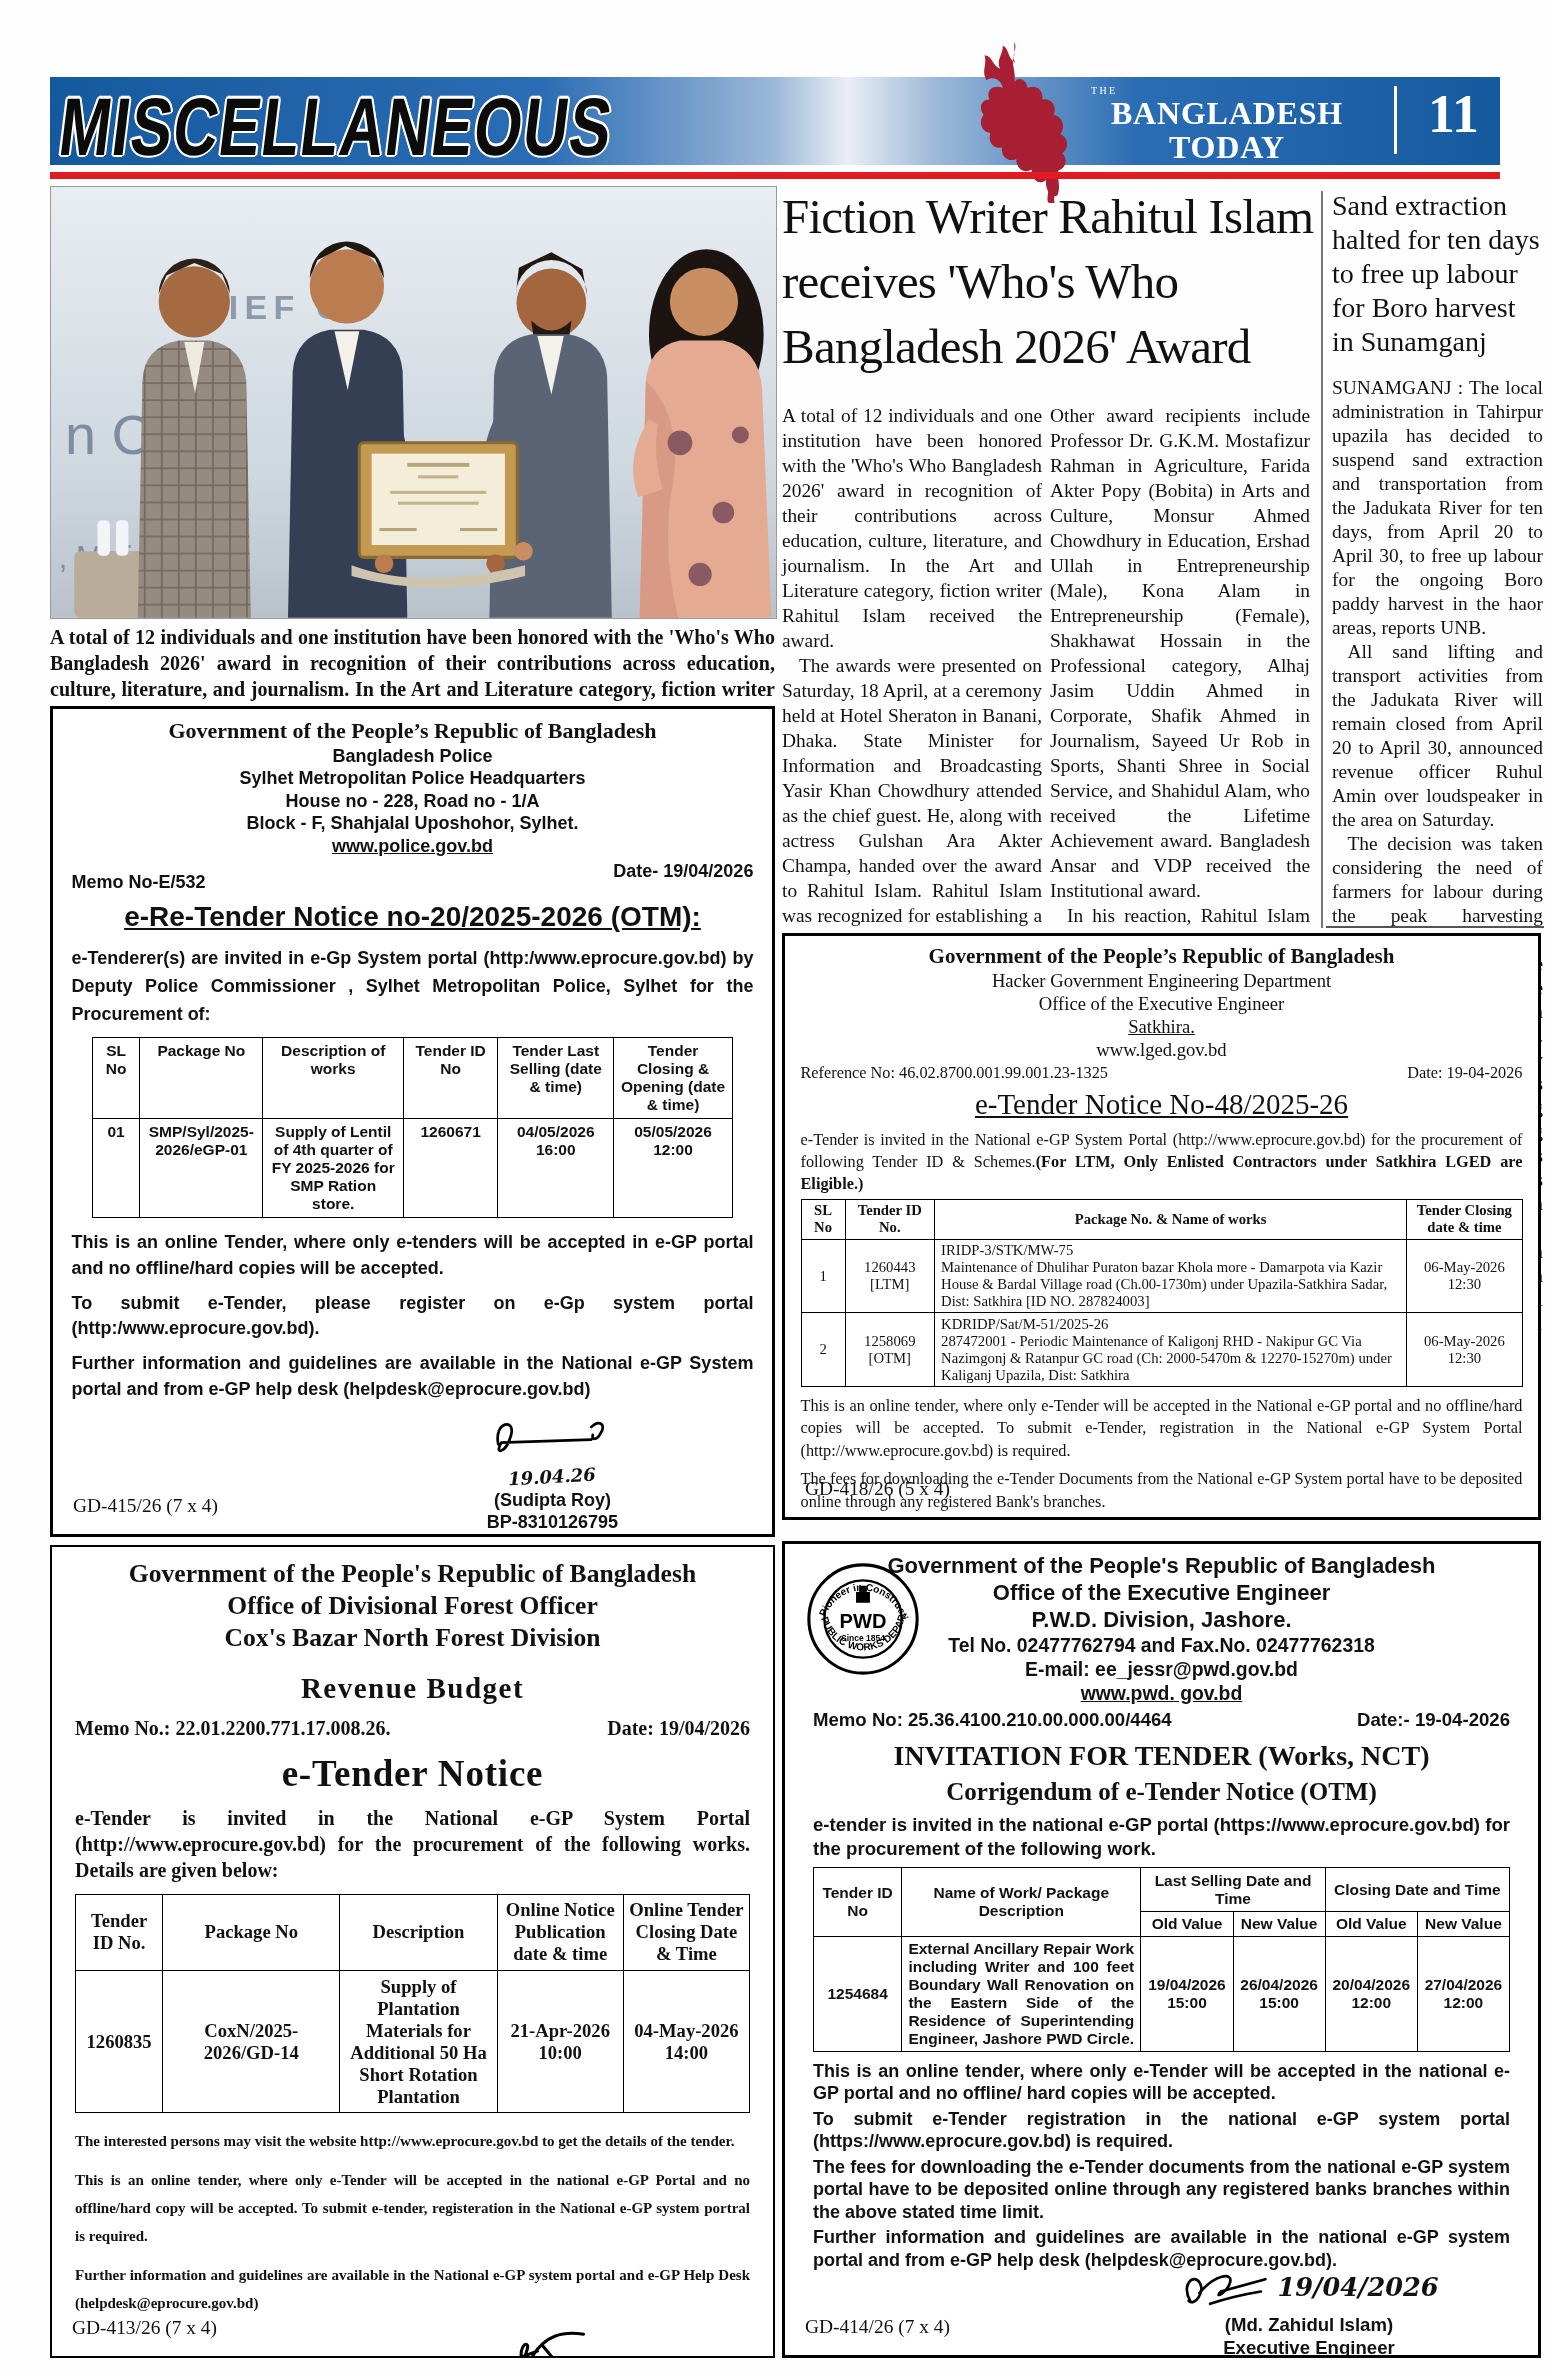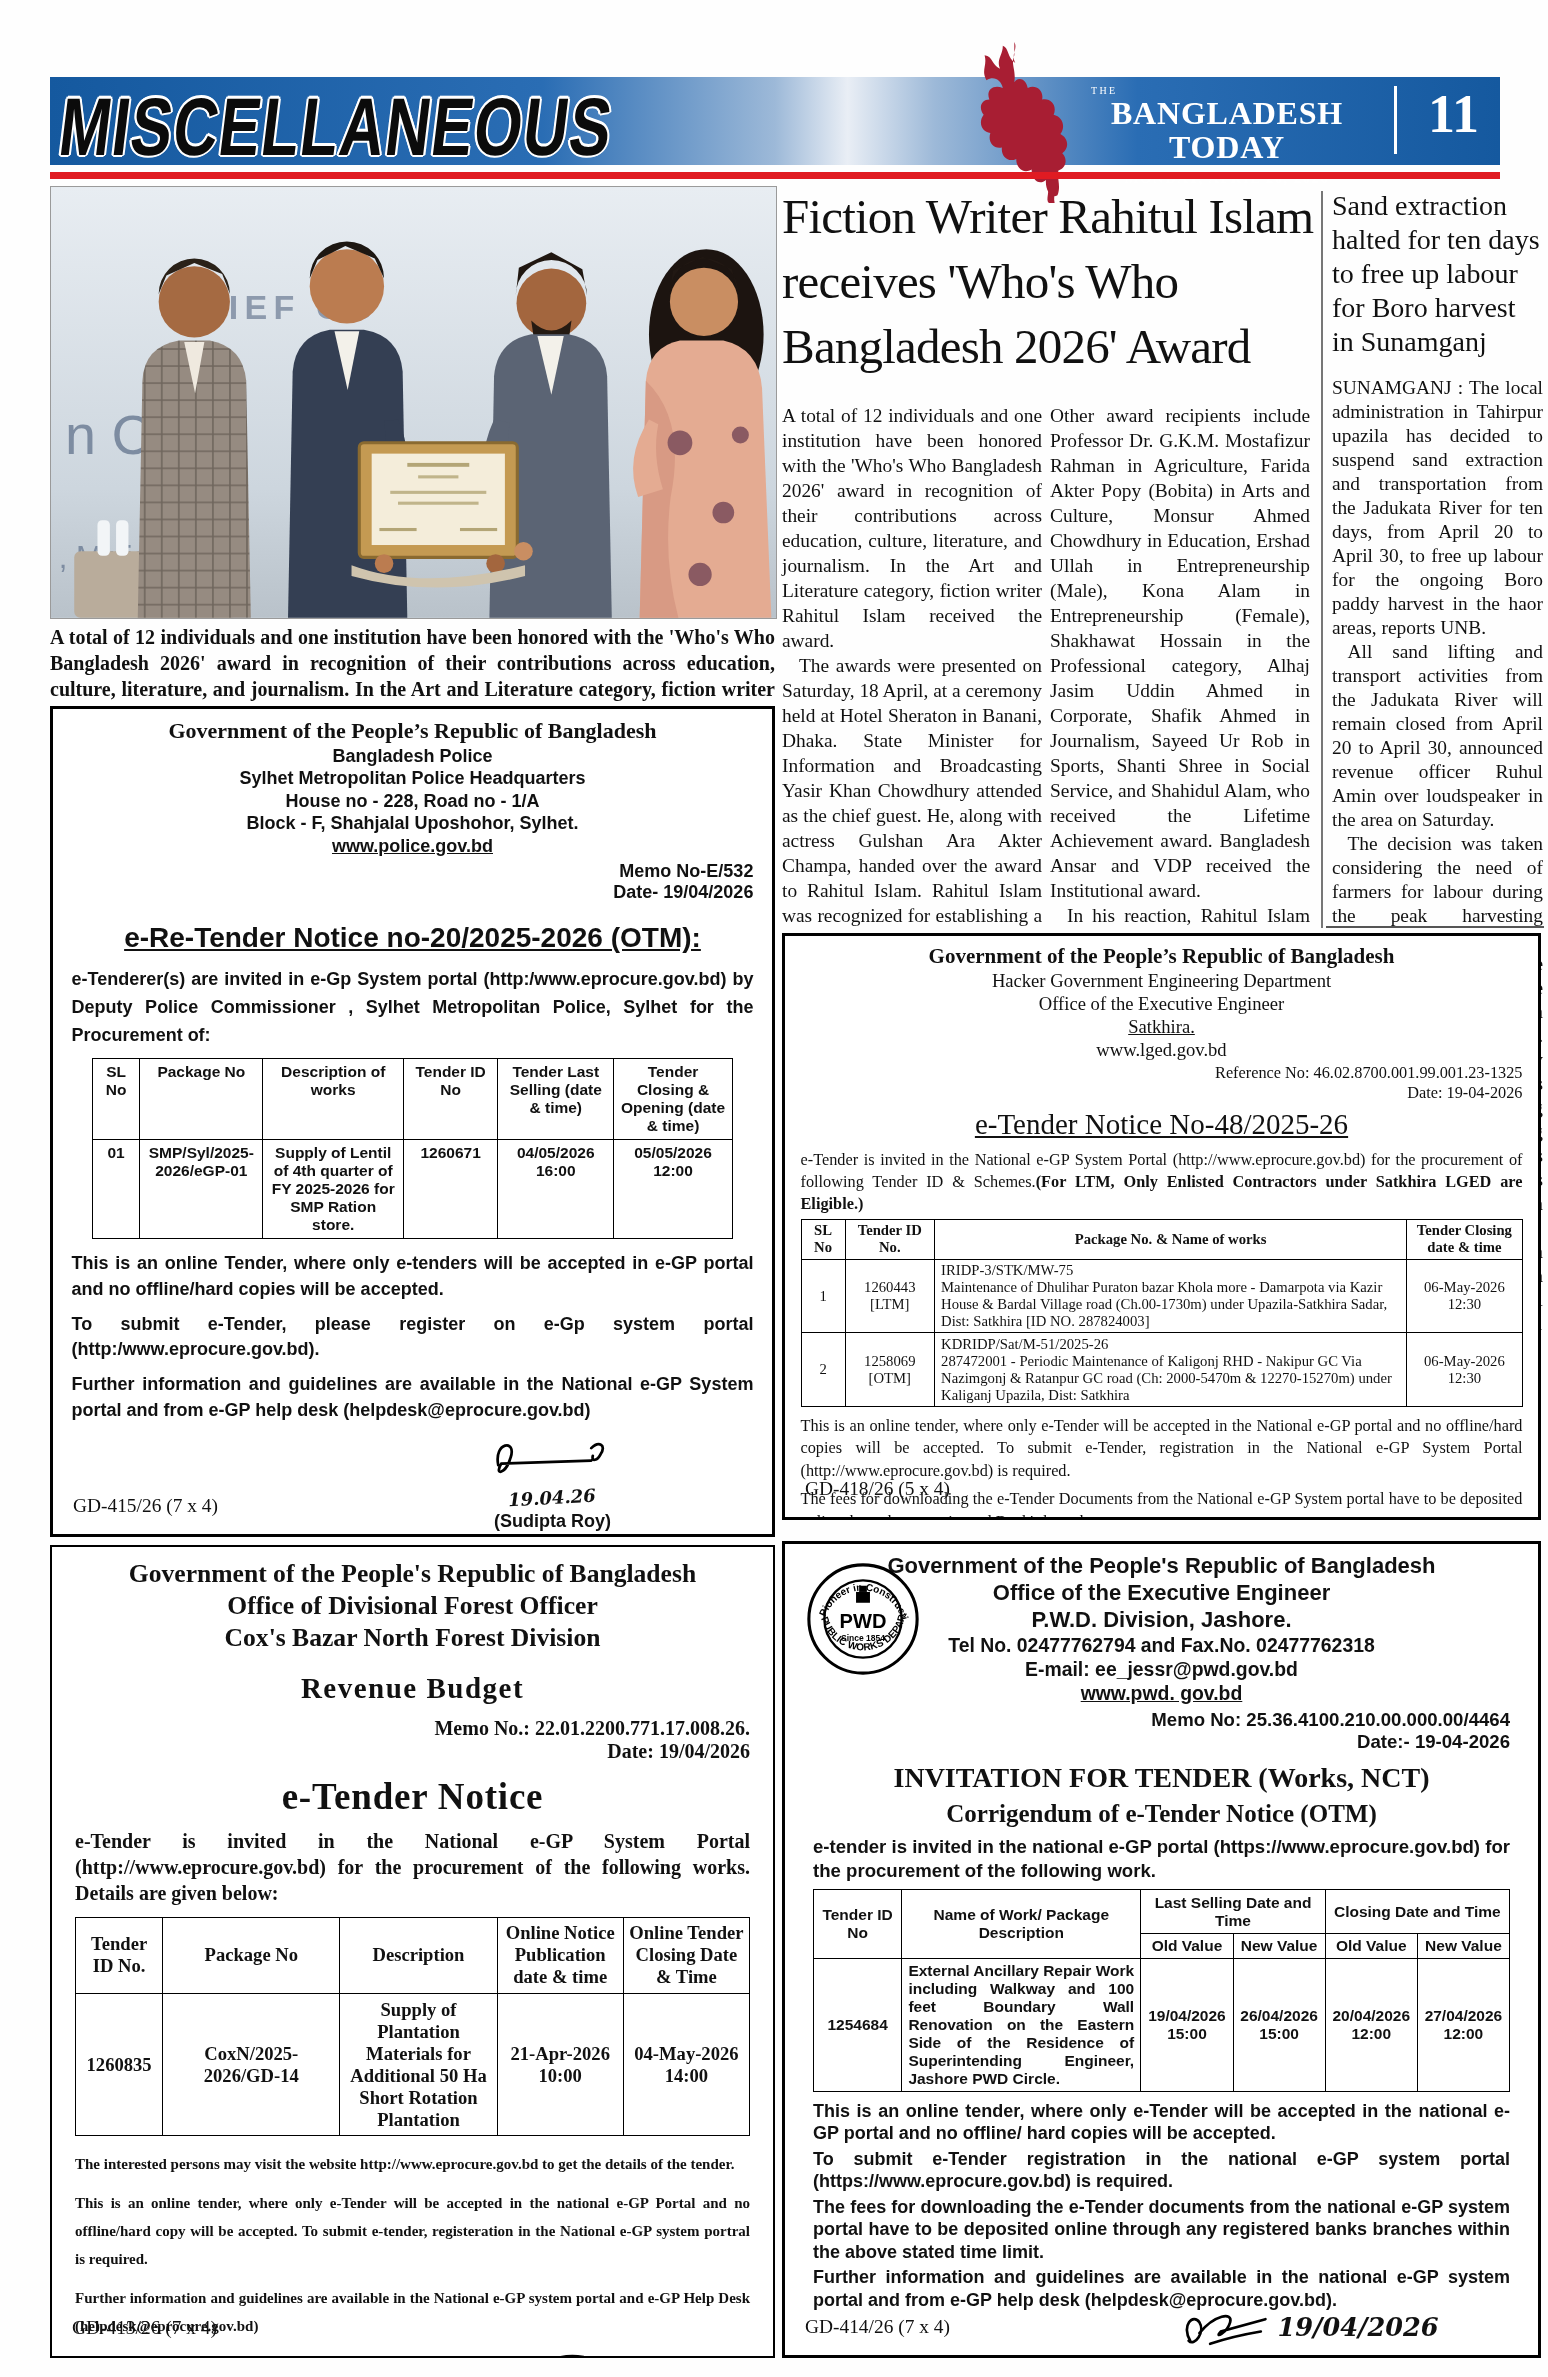--- a/index.html
+++ b/index.html
@@ -32,21 +32,21 @@
   .art-col p{margin:0;} .art-col p+p{text-indent:17px;}
   #side-divider{position:absolute;left:1321px;top:191px;width:1.5px;height:737px;background:#777;}
   #sidebar{position:absolute;left:1332px;top:189px;width:211px;}
   #side-headline{font-size:28px;line-height:34px;font-weight:500;}
   #side-body{margin-top:17px;font-size:19.4px;line-height:24px;text-align:justify;}
   #side-body p{margin:0;} #side-body p+p{text-indent:15.5px;}
   #side-rule{position:absolute;left:1326px;top:926px;width:218px;height:2.3px;background:#555;}
   
   .box{position:absolute;background:#fff;border:3.1px solid #000;overflow:hidden;}
   .c{text-align:center;}
-  .memo-row{display:flex;justify-content:space-between;align-items:flex-end;flex-direction:column;}
+  .memo-row{display:flex;justify-content:space-between;align-items:flex-end;}
   table{border-collapse:collapse;} th,td{border:1.5px solid #000;}
   .gd{position:absolute;left:20px;bottom:17px;font-family:"Liberation Serif",serif;font-weight:400;font-size:19.4px;}
   .sig{width:294px;margin:11px 54px 0 auto;text-align:center;}
   .hand{font-family:"DejaVu Serif",serif;font-style:italic;font-size:25.6px;font-weight:700;transform:rotate(-3deg);}
   
   #police{left:50px;top:706px;width:725px;height:831px;font-family:"Liberation Sans",sans-serif;font-weight:700;padding:7.7px 18.6px;box-sizing:border-box;}
   #police .gov{font-family:"Liberation Serif",serif;font-size:22px;line-height:28px;}
   #police .ln{font-size:18px;line-height:22.5px;}
   #police .web{font-size:18px;line-height:23px;text-decoration:underline;}
   #police .memo-row{font-size:18px;margin-top:3.1px;}
@@ -401,21 +401,21 @@
         <th colspan="2">Closing Date and Time</th>
       </tr>
       <tr>
         <th>Old Value</th>
         <th>New Value</th>
         <th>Old Value</th>
         <th>New Value</th>
       </tr>
       <tr>
         <td>1254684</td>
-        <td class="desc">External Ancillary Repair Work including Walkway and 100 feet Boundary Wall Renovation on the Eastern Side of the Residence of Superintending Engineer, Jashore PWD Circle.</td>
+        <td class="desc">External Ancillary Repair Work including Writer and 100 feet Boundary Wall Renovation on the Eastern Side of the Residence of Superintending Engineer, Jashore PWD Circle.</td>
         <td>19/04/2026 15:00</td>
         <td>26/04/2026 15:00</td>
         <td>20/04/2026 12:00</td>
         <td>27/04/2026 12:00</td>
       </tr>
     </tbody>
       </table>
     <p class="t">This is an online tender, where only e-Tender will be accepted in the national e-GP portal and no offline/ hard copies will be accepted.</p>
     <p class="t">To submit e-Tender registration in the national e-GP system portal (https://www.eprocure.gov.bd) is required.</p>
     <p class="t">The fees for downloading the e-Tender documents from the national e-GP system portal have to be deposited online through any registered banks branches within the above stated time limit.</p>

